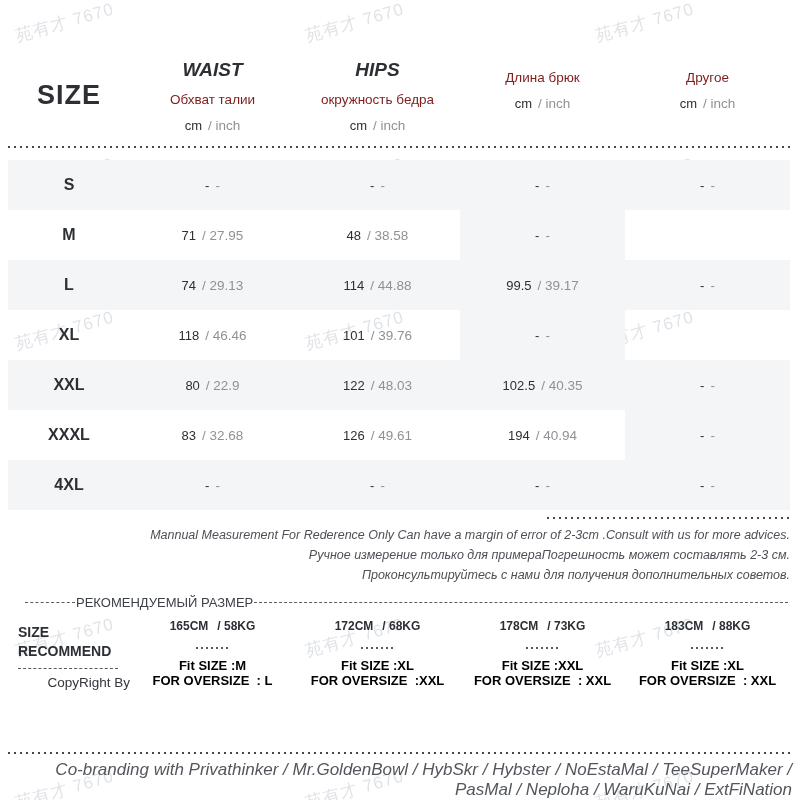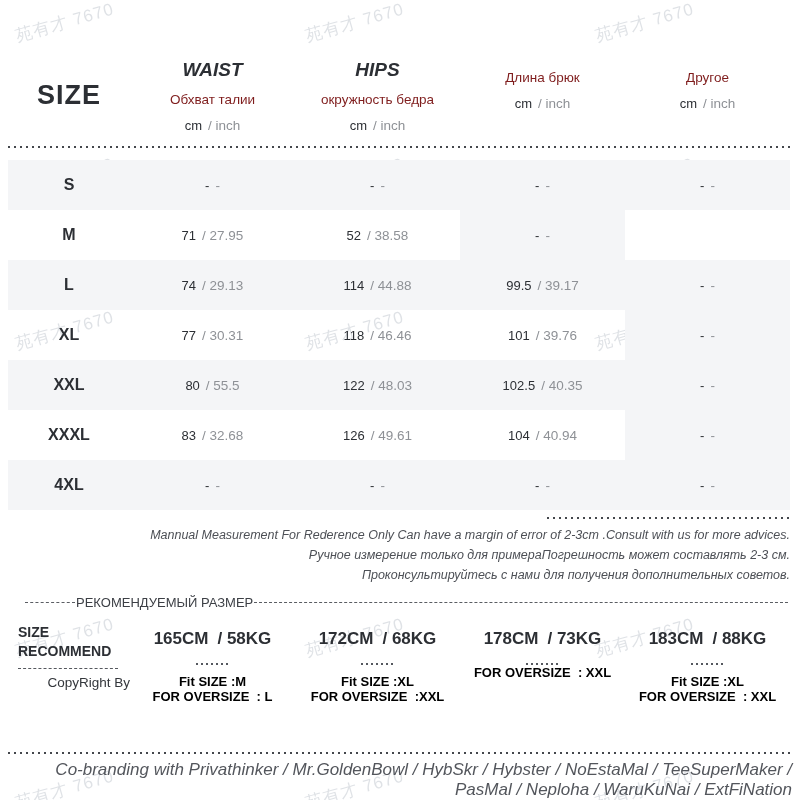--- a/index.html
+++ b/index.html
@@ -47,21 +47,21 @@
                 font-size:12.5px; font-style:italic; color:#4d5056; line-height:20px; }
 
   
   .rec-grid { position:absolute; top:617px; left:8px; width:782px;
               display:grid; grid-template-columns:122px 165px 165px 165px 165px; }
   .rec-label { padding:6px 0 0 10px; }
   .sr-line { font-size:14px; font-weight:600; line-height:19px; color:#2c2f34; }
   .sr-dash { width:100px; border-top:1px dashed #55585e; margin:7px 0 6px 0; }
   .sr-copy { font-size:13.5px; color:#33363b;text-align:right; }
   .rec-col { text-align:center; }
-  .hw { margin-top:12px; font-size:17px; font-weight:bold; color:#2c2f34; white-space:pre; }
+  .hw { margin-top:2px; font-size:12px; font-weight:bold; color:#2c2f34; white-space:pre; }
   .hw .kg { margin-left:9px; }
   .rec-dots { width:33px; height:2px; margin:14px auto 0 auto;
     background-image:repeating-linear-gradient(to right,#55585e 0,#55585e 2px,transparent 2px,transparent 5px); }
   .fit, .oversize { font-size:13px; font-weight:bold; color:#000000; white-space:pre; }
   .fit { margin-top:9px; }
   .oversize { margin-top:0; }
 
   
   .footer { position:absolute; top:760px; left:8px; width:784px; text-align:right;
             font-size:17px; font-style:italic; color:#53565c; }
@@ -142,21 +142,21 @@
       </div>
       <div class="t-row">
         <div class="t-cell">
           <span class="size-lab">M</span>
         </div>
         <div class="t-cell">
           <span class="v-cm">71</span>
           <span class="v-inch">/ 27.95</span>
         </div>
         <div class="t-cell">
-          <span class="v-cm">52</span>
+          <span class="v-cm">48</span>
           <span class="v-inch">/ 38.58</span>
         </div>
         <div class="t-cell other-col">
           <span class="v-cm">-</span>
           <span class="v-inch">-</span>
         </div>
       </div>
       <div class="t-row stripe">
         <div class="t-cell">
           <span class="size-lab">L</span>
@@ -176,43 +176,39 @@
         <div class="t-cell other-col">
           <span class="v-cm">-</span>
           <span class="v-inch">-</span>
         </div>
       </div>
       <div class="t-row">
         <div class="t-cell">
           <span class="size-lab">XL</span>
         </div>
         <div class="t-cell">
-          <span class="v-cm">77</span>
-          <span class="v-inch">/ 30.31</span>
-        </div>
-        <div class="t-cell">
           <span class="v-cm">118</span>
           <span class="v-inch">/ 46.46</span>
         </div>
         <div class="t-cell">
           <span class="v-cm">101</span>
           <span class="v-inch">/ 39.76</span>
         </div>
         <div class="t-cell other-col">
           <span class="v-cm">-</span>
           <span class="v-inch">-</span>
         </div>
       </div>
       <div class="t-row stripe">
         <div class="t-cell">
           <span class="size-lab">XXL</span>
         </div>
         <div class="t-cell">
           <span class="v-cm">80</span>
-          <span class="v-inch">/ 55.5</span>
+          <span class="v-inch">/ 22.9</span>
         </div>
         <div class="t-cell">
           <span class="v-cm">122</span>
           <span class="v-inch">/ 48.03</span>
         </div>
         <div class="t-cell">
           <span class="v-cm">102.5</span>
           <span class="v-inch">/ 40.35</span>
         </div>
         <div class="t-cell other-col">
@@ -226,21 +222,21 @@
         </div>
         <div class="t-cell">
           <span class="v-cm">83</span>
           <span class="v-inch">/ 32.68</span>
         </div>
         <div class="t-cell">
           <span class="v-cm">126</span>
           <span class="v-inch">/ 49.61</span>
         </div>
         <div class="t-cell">
-          <span class="v-cm">104</span>
+          <span class="v-cm">194</span>
           <span class="v-inch">/ 40.94</span>
         </div>
         <div class="t-cell other-col">
           <span class="v-cm">-</span>
           <span class="v-inch">-</span>
         </div>
       </div>
       <div class="t-row stripe">
         <div class="t-cell">
           <span class="size-lab">4XL</span>
@@ -294,20 +290,21 @@
       </div>
       <div class="rec-col">
         <div class="hw"><span>172CM</span><span class="kg">/ 68KG</span></div>
         <div class="rec-dots"></div>
         <div class="fit">Fit SIZE :XL</div>
         <div class="oversize">FOR OVERSIZE  :XXL</div>
       </div>
       <div class="rec-col">
         <div class="hw"><span>178CM</span><span class="kg">/ 73KG</span></div>
         <div class="rec-dots"></div>
+        <div class="fit">Fit SIZE :XXL</div>
         <div class="oversize">FOR OVERSIZE  : XXL</div>
       </div>
       <div class="rec-col">
         <div class="hw"><span>183CM</span><span class="kg">/ 88KG</span></div>
         <div class="rec-dots"></div>
         <div class="fit">Fit SIZE :XL</div>
         <div class="oversize">FOR OVERSIZE  : XXL</div>
       </div>
     </div>
 

